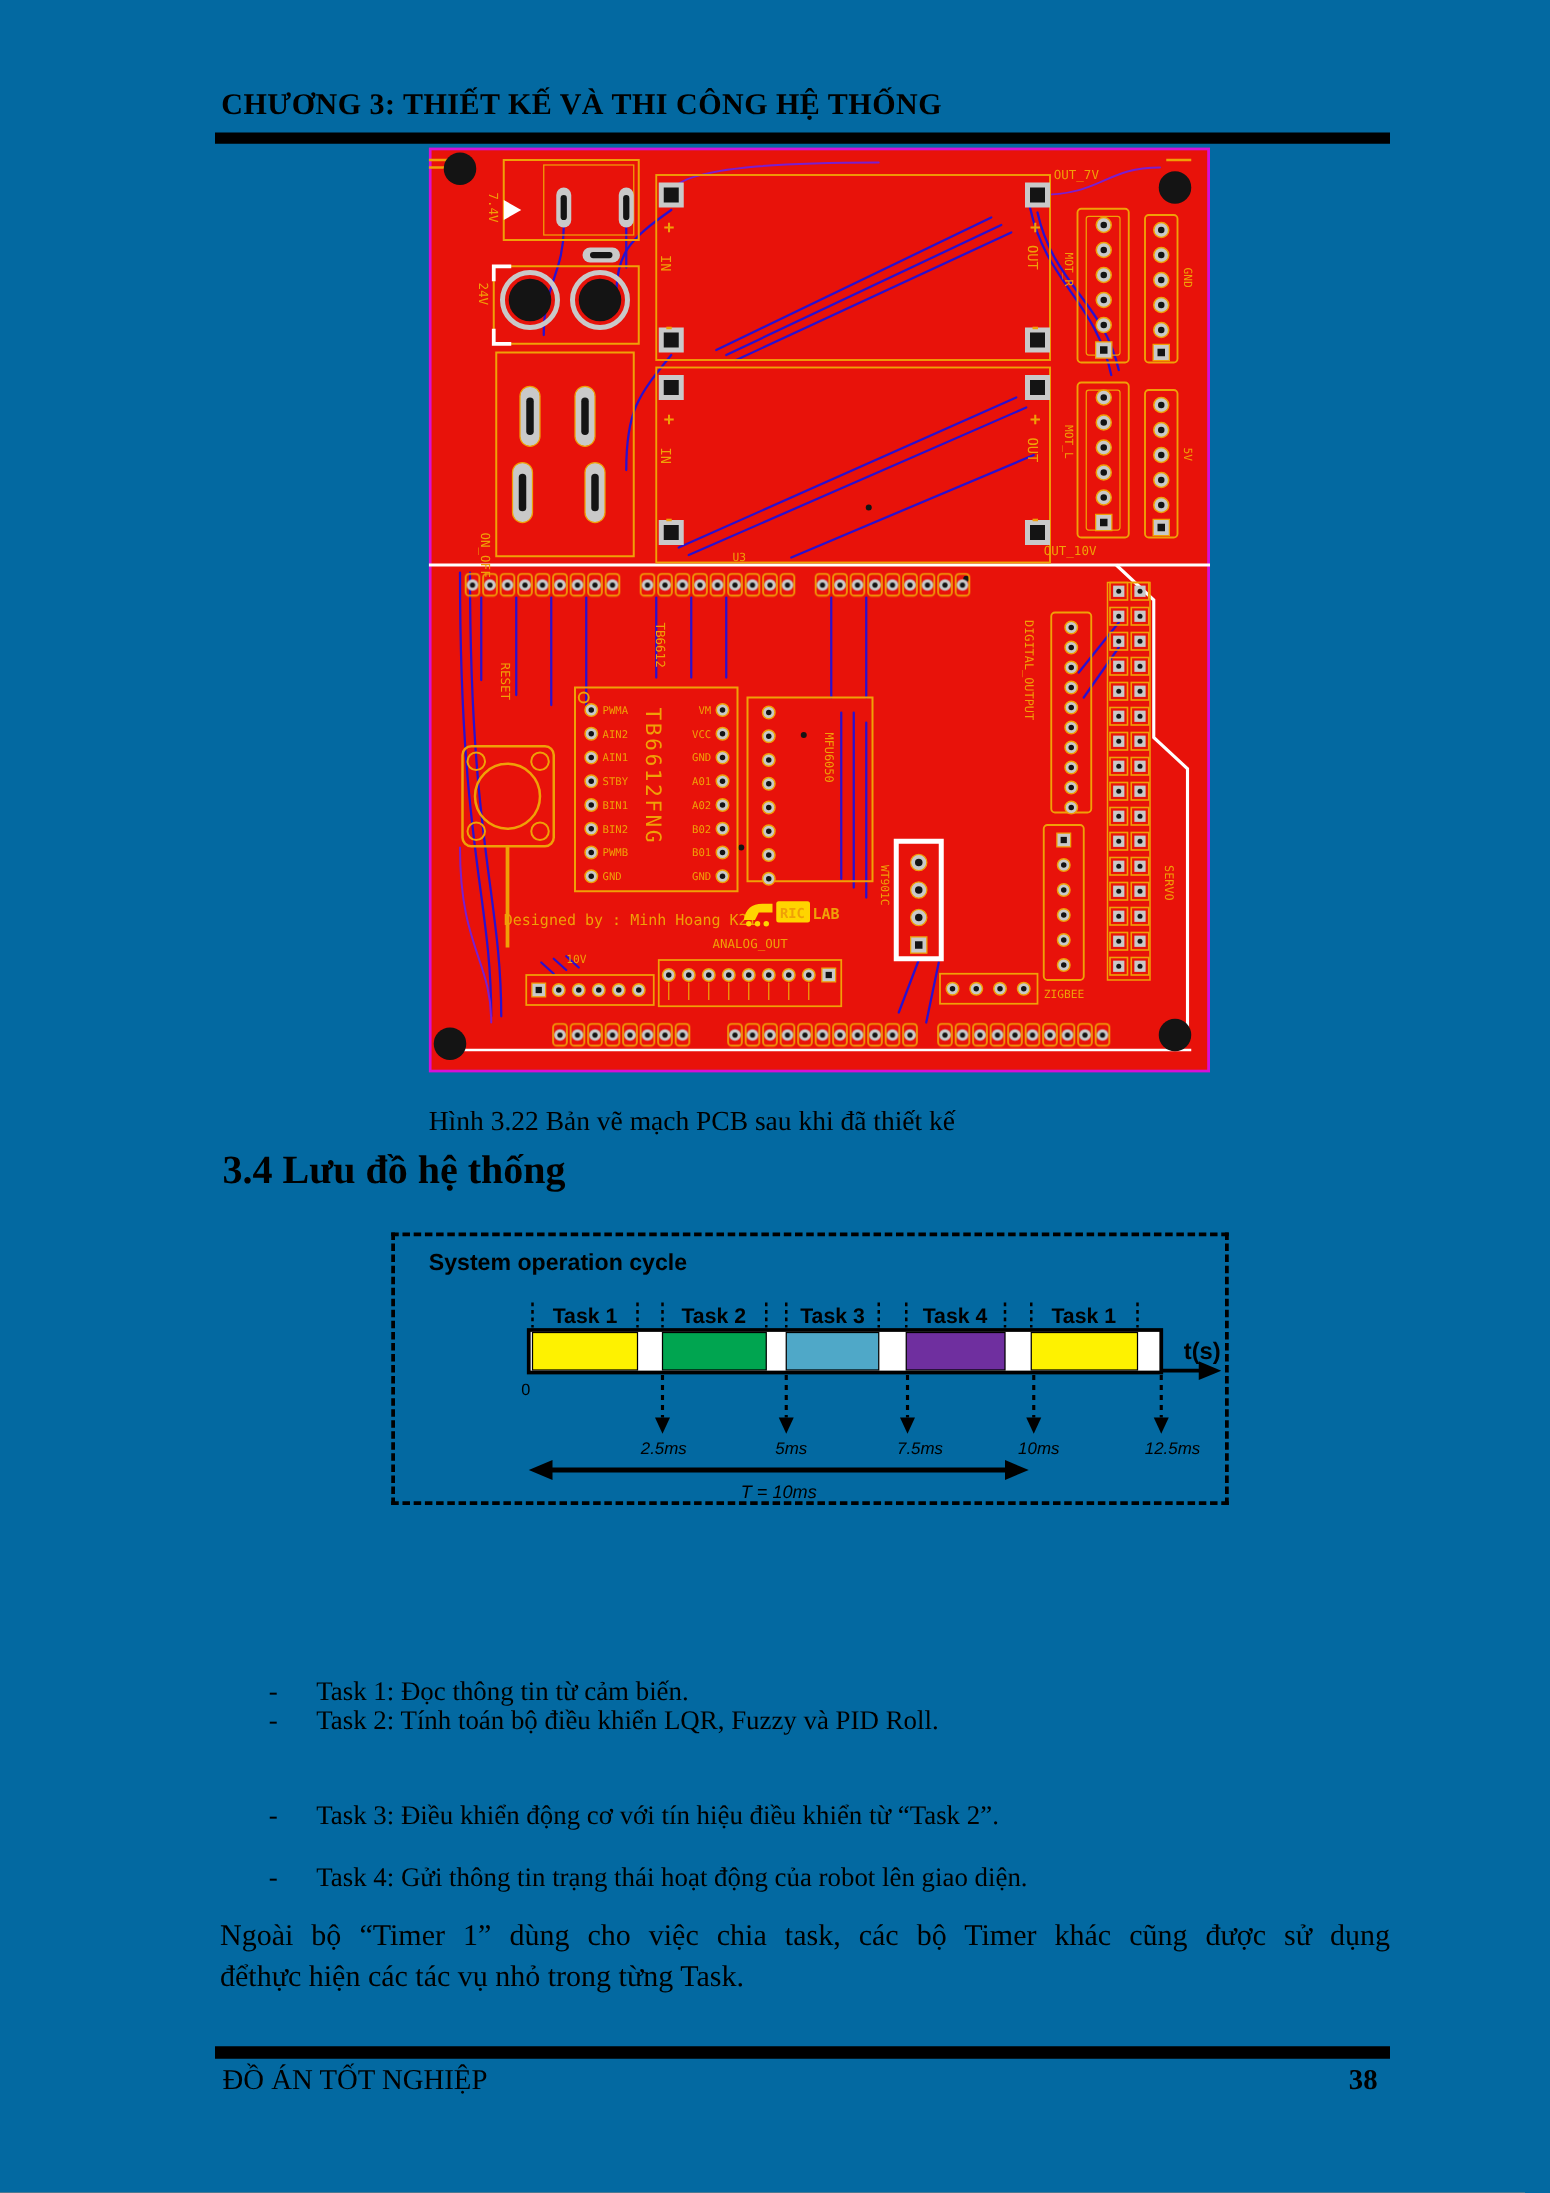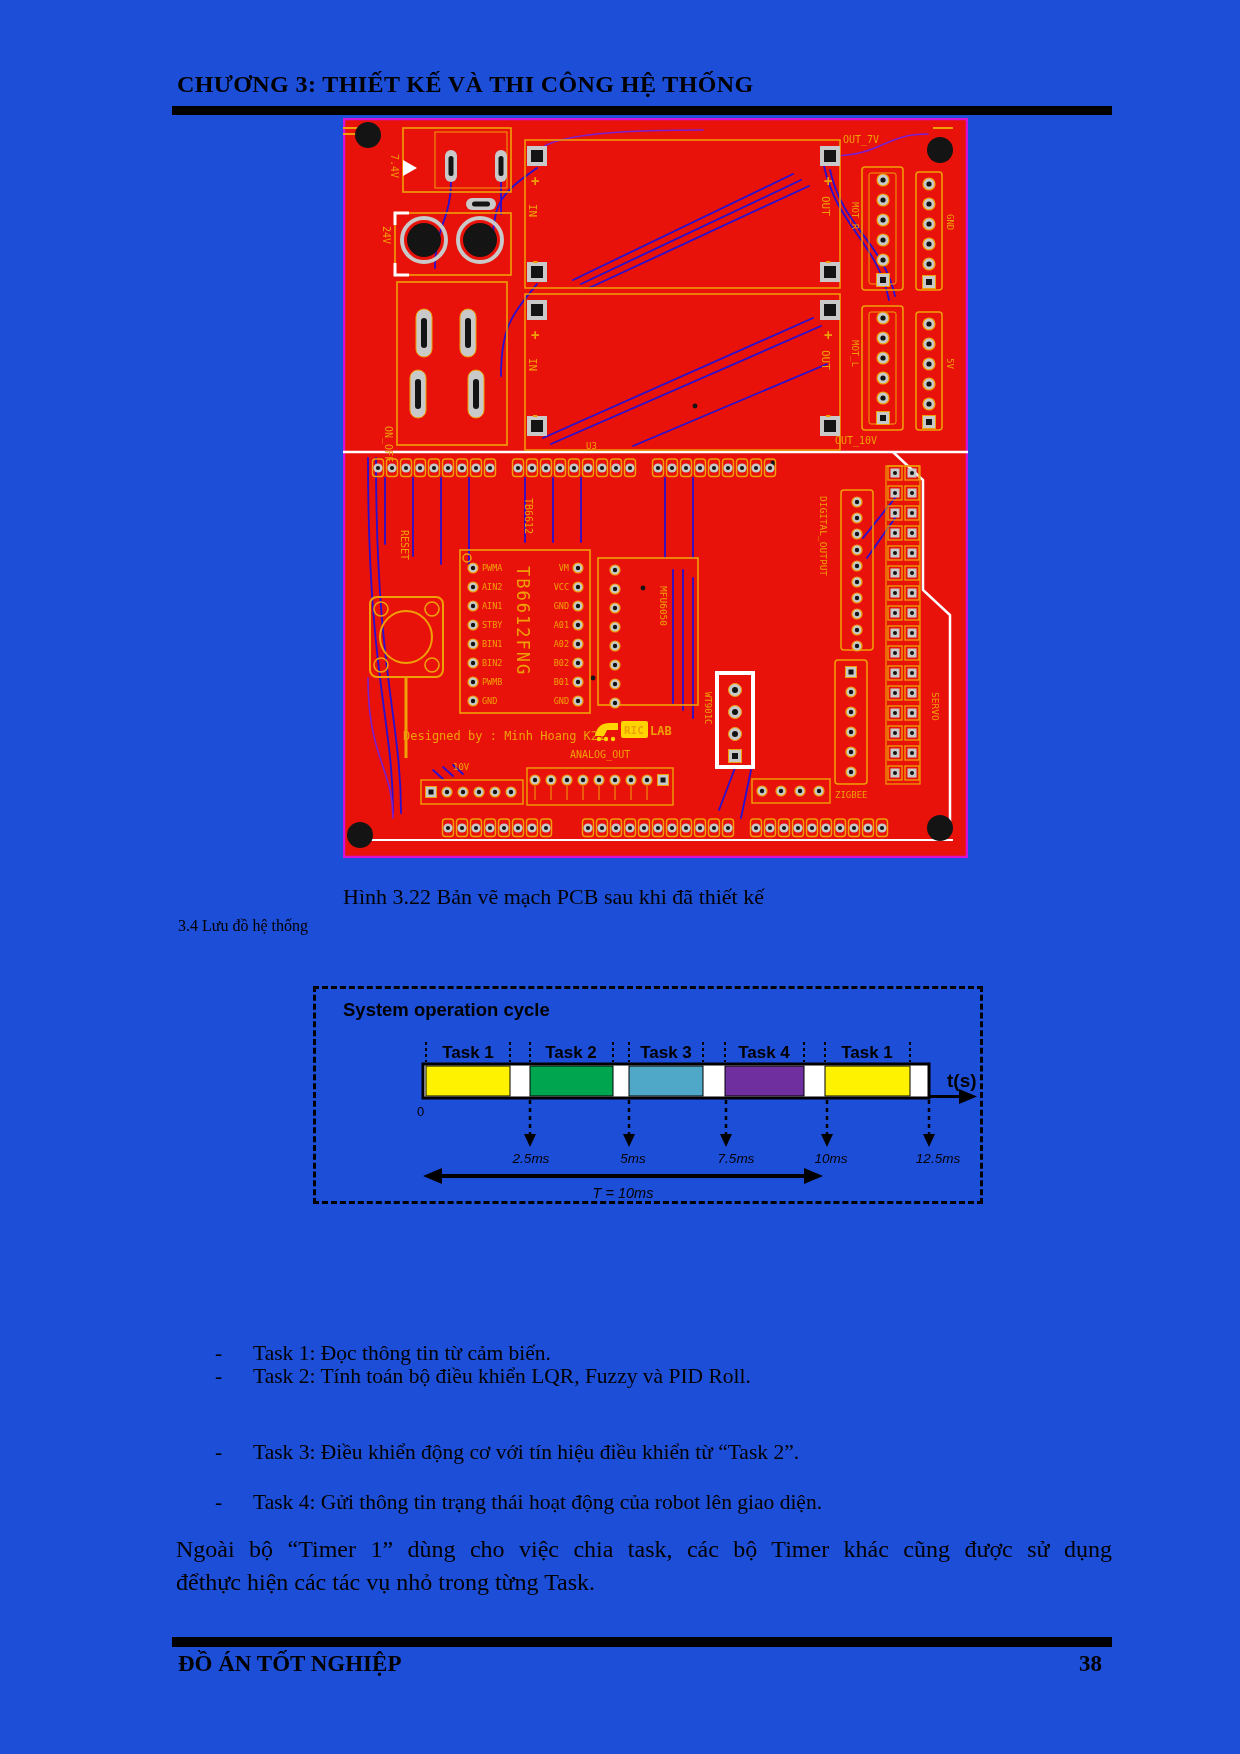--- a/index.html
+++ b/index.html
@@ -1,34 +1,34 @@
 <!DOCTYPE html>
 <html><head>
 <meta charset="utf-8">
 <style>
   html,body{margin:0;padding:0;background:#888}
-  .page{position:relative;width:1240px;height:1754px;background:#1d4ed8;overflow:hidden;
+  .page{position:relative;width:1240px;height:1754px;background:#0369a1;overflow:hidden;
         font-family:"Liberation Serif","DejaVu Serif",serif;color:#000}
   .abs{position:absolute}
   .hdr-title{top:71px;left:177px;font-size:24px;font-weight:bold;letter-spacing:.4px;white-space:nowrap}
   .rule{left:172px;width:940px;background:#000}
   .hdr-rule{top:106px;height:9px}
   .ftr-rule{top:1637px;height:10px}
   .caption{font-size:22px;}
   .cap22{top:884px;left:343px;width:625px}
   .cap23{top:1247px;left:313px;width:670px}
-  .sec-head{top:917px;left:178px;font-size:16px;font-weight:normal;white-space:nowrap}
+  .sec-head{top:917px;left:178px;font-size:32px;font-weight:bold;white-space:nowrap}
   .bodytxt{font-size:21.5px;white-space:nowrap}
   .intro{top:1294px;left:177px}
   .bullet{left:215px}
   .bullet .dash{display:inline-block;width:38px}
   .closing{top:1536px;left:176px;width:936px;font-size:24px;white-space:normal}
   .closing .l1{text-align:justify;text-align-last:justify;white-space:nowrap}
   .closing .l2{margin-top:6px;white-space:nowrap}
-  .ftr-label{top:1651px;left:178px;font-size:23px;font-weight:bold;white-space:nowrap}
+  .ftr-label{top:1651px;left:178px;font-size:23px;font-weight:normal;white-space:nowrap}
   .ftr-page{top:1651px;left:1062px;width:57px;font-size:23px;font-weight:bold;text-align:center}
   
   .pcb-wrap{top:118px;left:343px;width:625px;height:740px}
   .pcb text{fill:#f0a007;font-family:"DejaVu Sans Mono",monospace}
   
   .diagram{top:986px;left:313px;width:670px;height:218px;border:3px dashed #000;box-sizing:border-box}
   .diagram svg{position:absolute;left:-3px;top:-3px}
   .dg{font-family:"Liberation Sans","DejaVu Sans",sans-serif}
 </style>
 </head>

